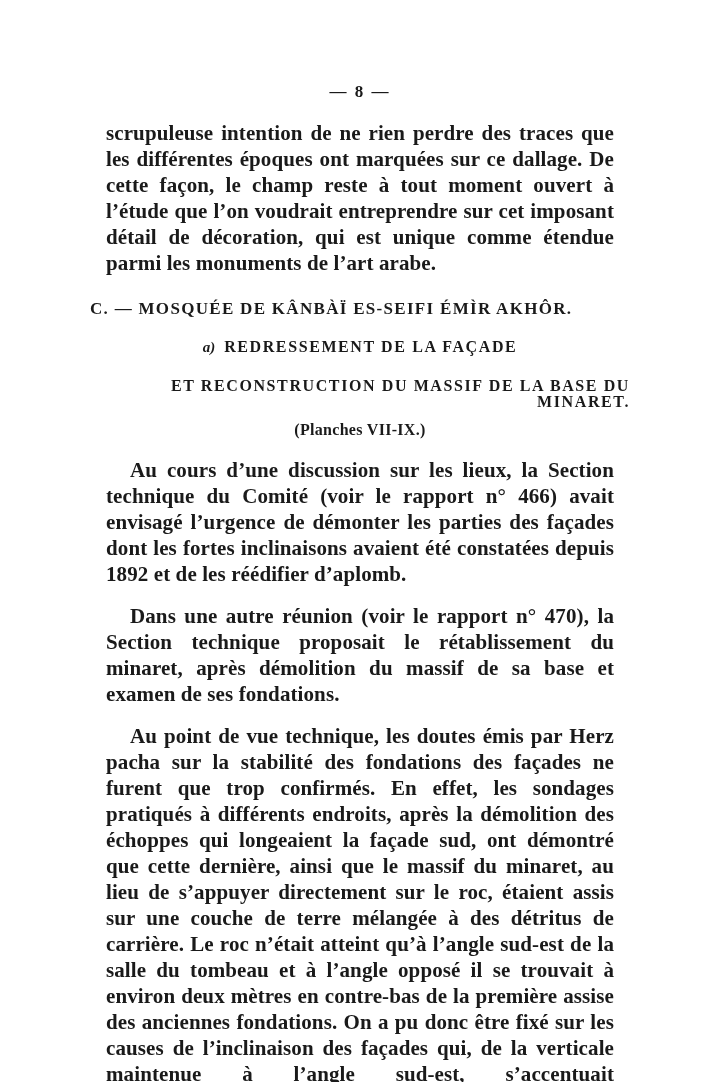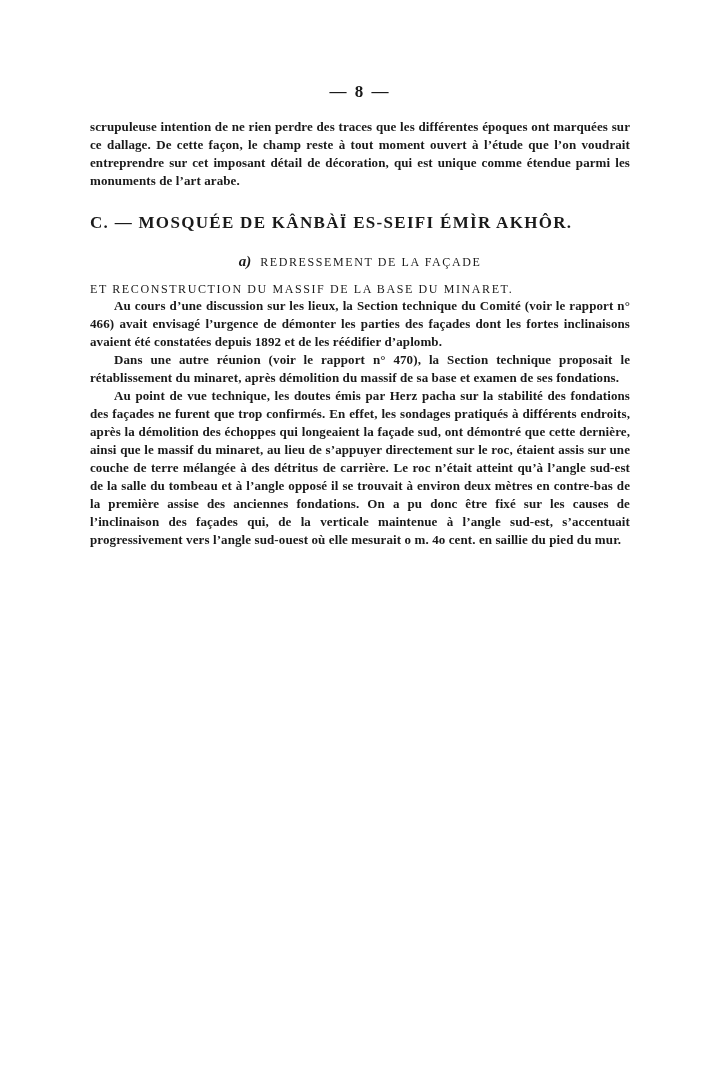--- a/index.html
+++ b/index.html
@@ -20,23 +20,23 @@
     overflow: hidden;
   }
   .page-number {
     text-align: center;
     font-size: 17px;
     line-height: 24px;
     letter-spacing: 2px;
     margin: 0 0 14px 0;
   }
   .para {
-    margin: 0;
-    font-size: 13px;
-    line-height: 18px;
+    margin: 16px;
+    font-size: 21px;
+    line-height: 26px;
     text-align: justify;
     text-indent: 24px;
     letter-spacing: 0.1px;
   }
   .para.no-indent {
     text-indent: 0;
   }
   .section-heading {
     margin: 21px 0 0 0;
     text-align: left;
@@ -52,27 +52,27 @@
     line-height: 18px;
   }
   .sub-label {
     font-style: italic;
     font-size: 15px;
     font-weight: 700;
     letter-spacing: 0;
     margin-right: 9px;
   }
   .sub-caps {
-    font-size: 12px;
-    font-weight: 400;
+    font-size: 16px;
+    font-weight: 700;
     letter-spacing: 1.6px;
   }
   .subheading-2 {
-    margin-top: 10px;
-    text-align: left;
+    margin-top: 22px;
+    text-align: right;
     line-height: 16px;
   }
   .plates {
     margin-top: 9px;
     margin-bottom: 11px;
     text-align: center;
     font-size: 16px;
     line-height: 22px;
     font-weight: 700;
     letter-spacing: 0.3px;
@@ -88,20 +88,21 @@
   <p class="para no-indent">scrupuleuse intention de ne rien perdre des traces que les différentes époques ont marquées sur ce dallage. De cette façon, le champ reste à tout moment ouvert à l’étude que l’on voudrait entreprendre sur cet imposant détail de décoration, qui est unique comme étendue parmi les monuments de l’art arabe.</p>
 
   <h2 class="section-heading">C. — MOSQUÉE DE KÂNBÀÏ ES-SEIFI ÉMÌR AKHÔR.</h2>
 
   <div class="subheading-1">
     <span class="sub-label">a)</span><span class="sub-caps">REDRESSEMENT DE LA FAÇADE</span>
   </div>
 
   <div class="subheading-2 sub-caps">ET RECONSTRUCTION DU MASSIF DE LA BASE DU MINARET.</div>
 
+  <div class="plates">(Planches VII-IX.)</div>
 
 
   <p class="para">Au cours d’une discussion sur les lieux, la Section technique du Comité (voir le rapport n° 466) avait envisagé l’urgence de démonter les parties des façades dont les fortes inclinaisons avaient été constatées depuis 1892 et de les réédifier d’aplomb.</p>
 
   <p class="para">Dans une autre réunion (voir le rapport n° 470), la Section technique proposait le rétablissement du minaret, après démolition du massif de sa base et examen de ses fondations.</p>
 
 
   <p class="para">Au point de vue technique, les doutes émis par Herz pacha sur la stabilité des fondations des façades ne furent que trop confirmés. En effet, les sondages pratiqués à différents endroits, après la démolition des échoppes qui longeaient la façade sud, ont démontré que cette dernière, ainsi que le massif du minaret, au lieu de s’appuyer directement sur le roc, étaient assis sur une couche de terre mélangée à des détritus de carrière. Le roc n’était atteint qu’à l’angle sud-est de la salle du tombeau et à l’angle opposé il se trouvait à environ deux mètres en contre-bas de la première assise des anciennes fondations. On a pu donc être fixé sur les causes de l’inclinaison des façades qui, de la verticale maintenue à l’angle sud-est, s’accentuait progressivement vers l’angle sud-ouest où elle mesurait o m. 4o cent. en saillie du pied du mur.</p>
 
 </div>

